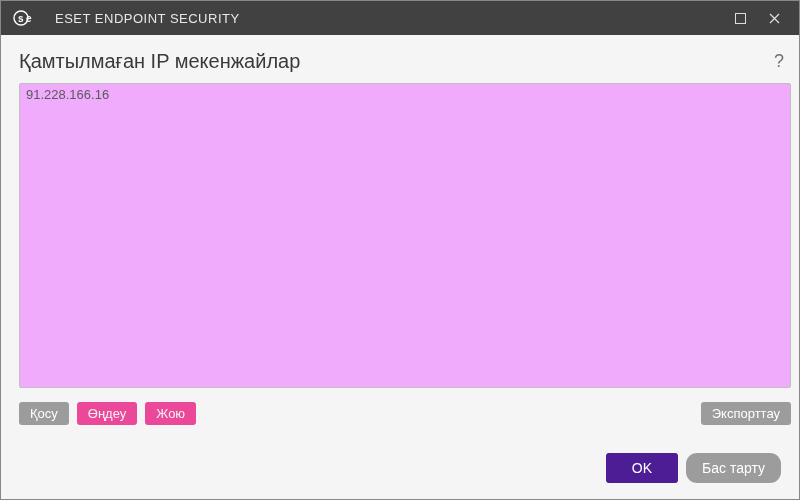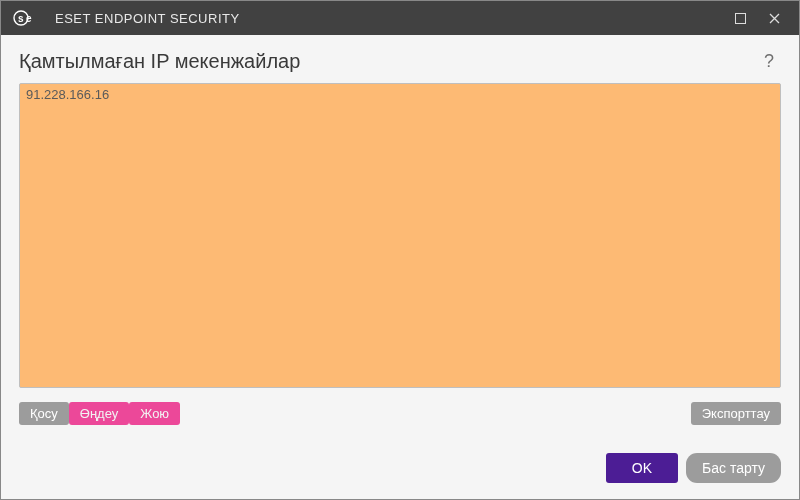--- a/index.html
+++ b/index.html
@@ -5,27 +5,27 @@
   * { box-sizing: border-box; margin: 0; padding: 0; }
   html, body { width: 800px; height: 500px; overflow: hidden; font-family: "Segoe UI", Arial, sans-serif; }
   .window { width: 800px; height: 500px; background: #f5f5f5; display: flex; flex-direction: column; border: 1px solid #888; }
   .titlebar { height: 34px; background: #414141; color: #fff; display: flex; align-items: center; padding: 0 8px 0 12px; }
   .brand { display: flex; align-items: center; gap: 8px; font-size: 13px; letter-spacing: 0.5px; }
   .brand-logo { display: inline-flex; align-items: center; }
   .brand-text { font-weight: 400; color: #e8e8e8; }
   .brand-text b { font-weight: 400; }
   .titlebar-spacer { flex: 1; }
   .titlebar-btn { width: 34px; height: 34px; display: flex; align-items: center; justify-content: center; color: #ddd; }
-  .content { flex: 1; display: flex; flex-direction: column; padding: 14px 18px 14px 18px; }
+  .content { flex: 1; display: flex; flex-direction: column; padding: 14px 8px 14px 18px; }
   .header-row { display: flex; align-items: center; margin-bottom: 10px; }
   .page-title { font-size: 20px; color: #3a3a3a; font-weight: 400; flex: 1; }
   .help-btn { width: 24px; height: 24px; display: flex; align-items: center; justify-content: center; color: #6f6f6f; font-size: 18px; cursor: pointer; }
-  .listbox { flex: 1; background: #fdba74; border: 1px solid #bfbfbf; border-radius: 2px; overflow: auto; }
+  .listbox { flex: 1; background: #f0abfc; border: 1px solid #bfbfbf; border-radius: 2px; overflow: auto; }
   .list-item { padding: 3px 6px; font-size: 13px; color: #5a5a5a; cursor: default; }
-  .toolbar-row { display: flex; margin-top: 14px; gap: 0; }
+  .toolbar-row { display: flex; margin-top: 14px; gap: 8px; }
   .toolbar-spacer { flex: 1; }
   .btn { background: #9c9c9c; color: #fff; border: none; border-radius: 3px; padding: 4px 11px; font-size: 13px; font-family: inherit; cursor: pointer; }
   .btn.disabled { background: #ec4899; color: #f2f2f2; cursor: default; }
   .footer { display: flex; justify-content: flex-end; gap: 8px; padding: 14px 18px 16px 18px; }
   .btn-primary { background: #4c1d95; color: #fff; border: none; border-radius: 3px; padding: 7px 26px; font-size: 14px; font-family: inherit; cursor: pointer; }
   .btn-secondary { background: #9c9c9c; color: #fff; border: none; border-radius: 11px; padding: 7px 16px; font-size: 14px; font-family: inherit; cursor: pointer; }
 </style>
 </head>
 <body>
 

